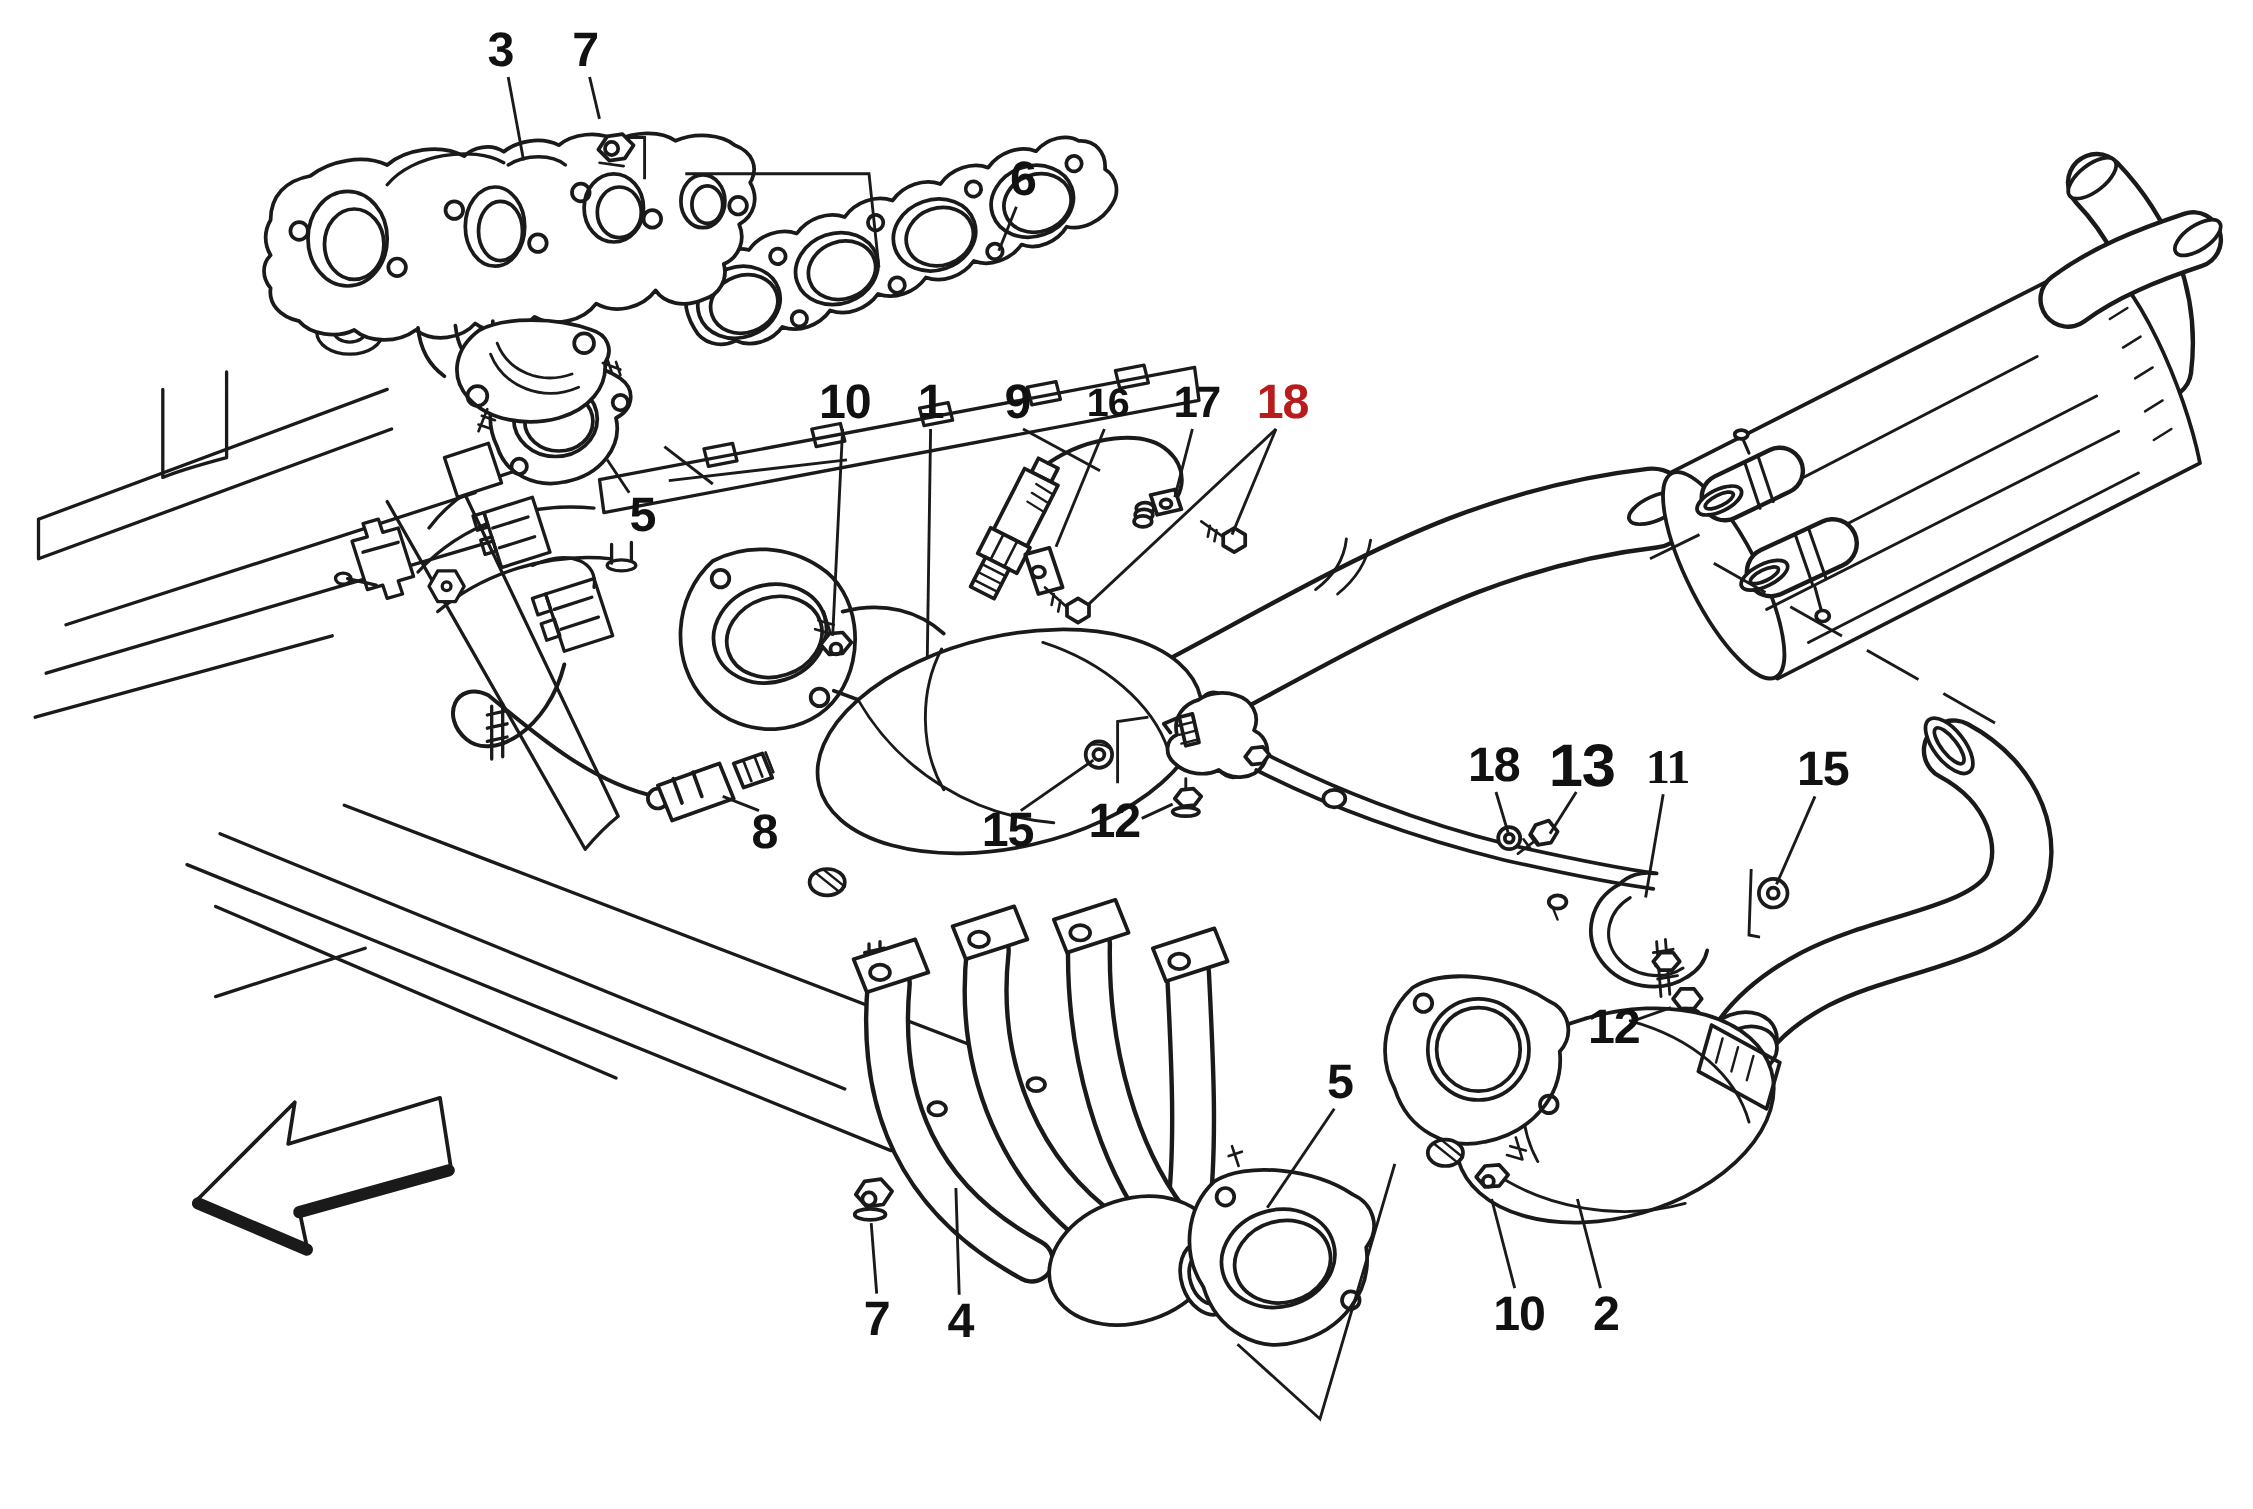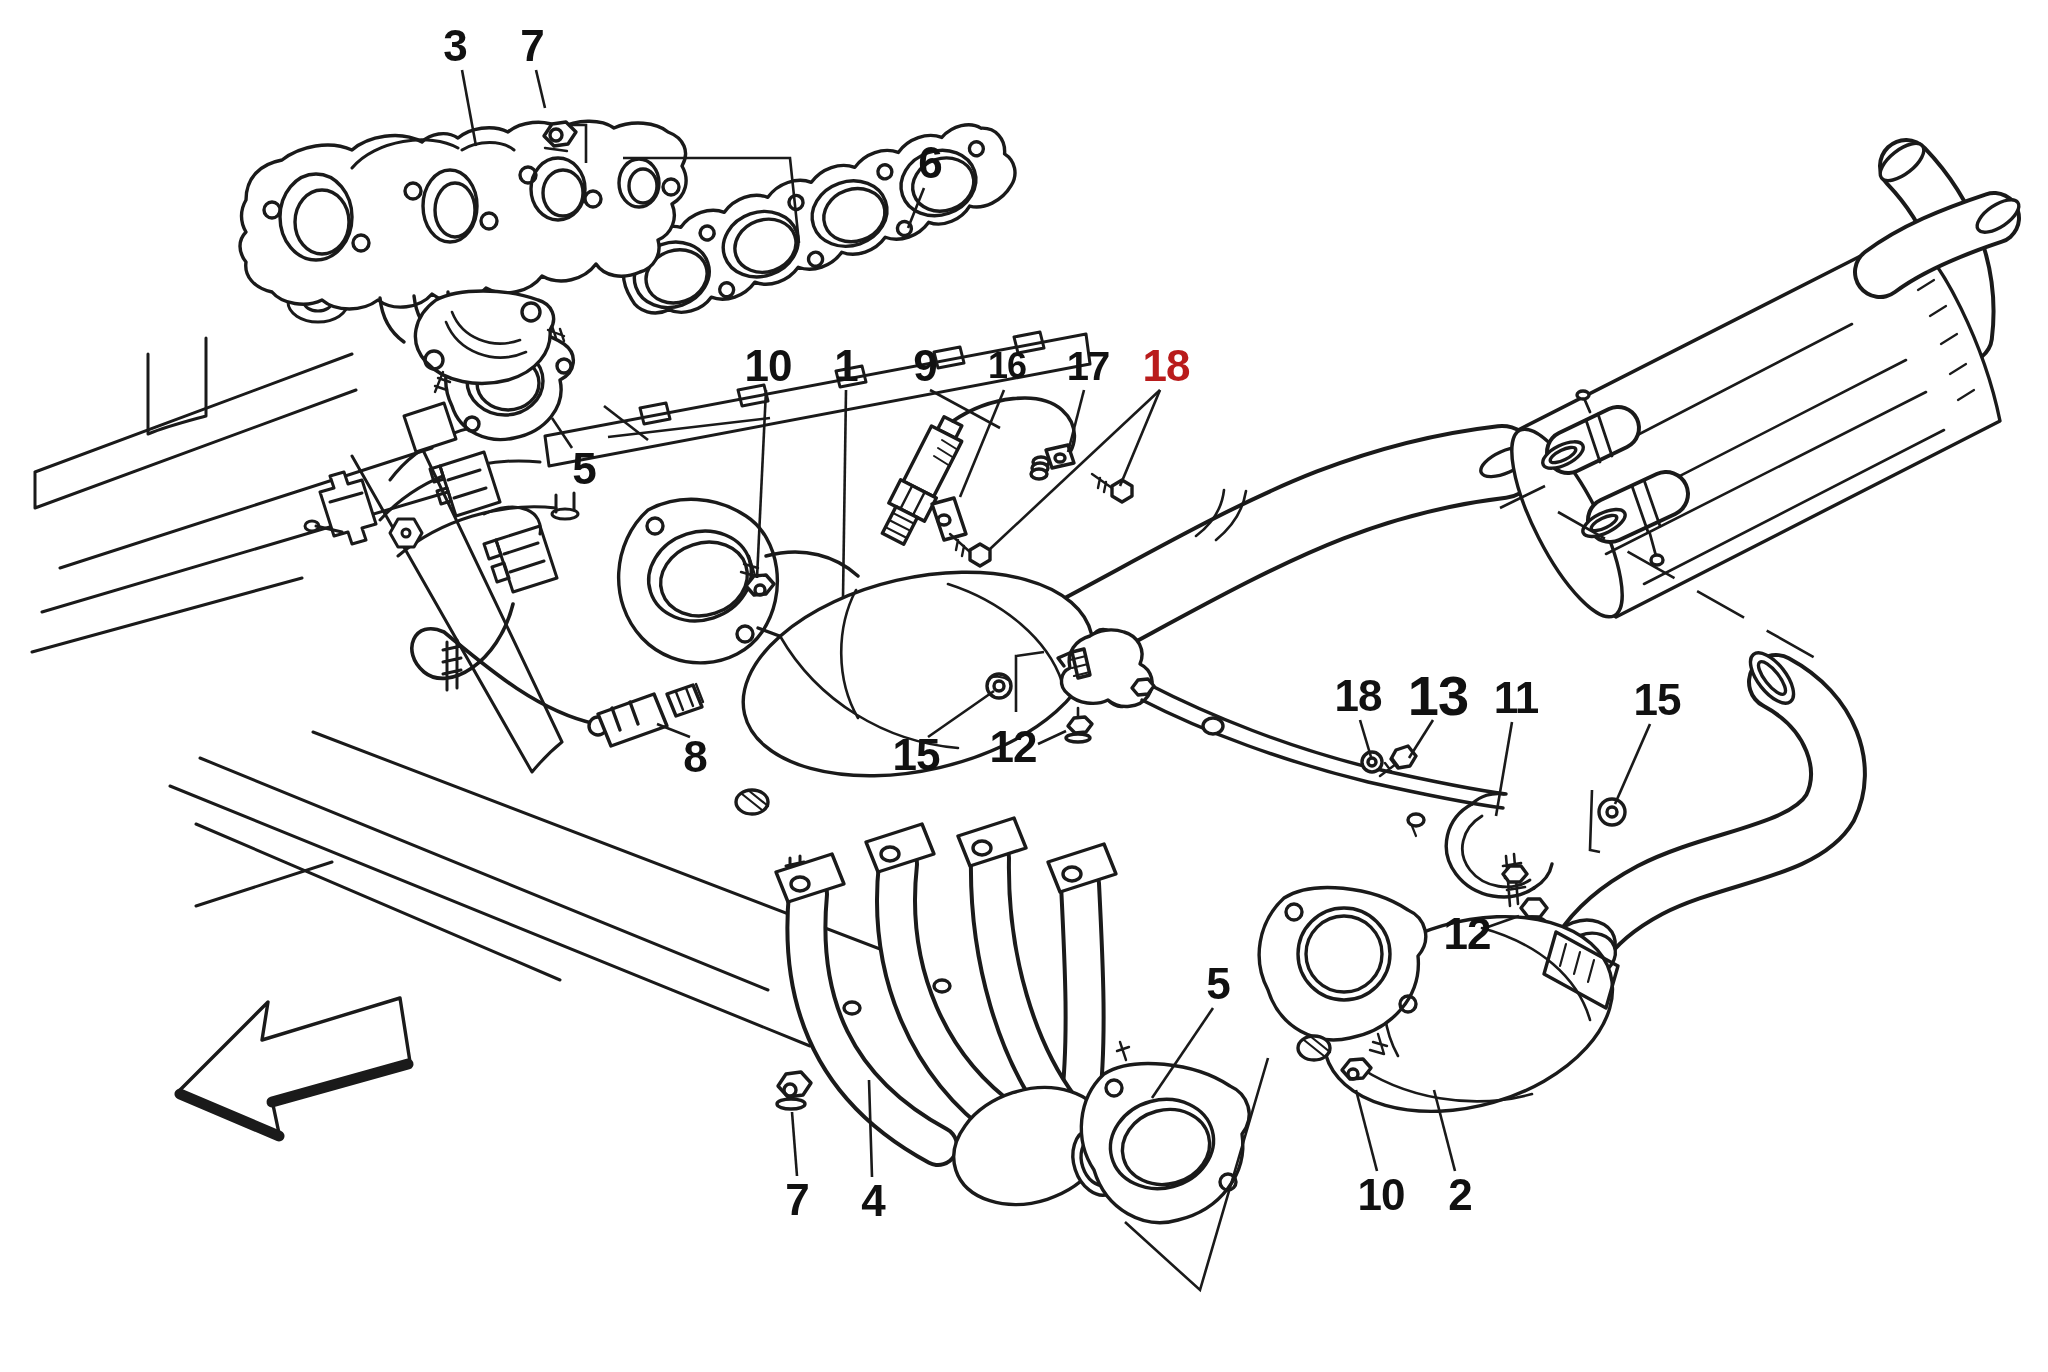--- a/index.html
+++ b/index.html
@@ -363,21 +363,21 @@
     <div class="callout" style="left: 925px; top: 366px; font-size: 44px; color: rgb(17, 17, 17);">9</div>
     <div class="callout" style="left: 1007px; top: 366px; font-size: 36px; color: rgb(17, 17, 17);">16</div>
     <div class="callout" style="left: 1088px; top: 366px; font-size: 40px; color: rgb(17, 17, 17);">17</div>
     <div class="callout" style="left: 1166px; top: 366px; font-size: 44px; color: #b91c1c;">18</div>
     <div class="callout" style="left: 584px; top: 469px; font-size: 44px; color: rgb(17, 17, 17);">5</div>
     <div class="callout" style="left: 695px; top: 757px; font-size: 44px; color: rgb(17, 17, 17);">8</div>
     <div class="callout" style="left: 916px; top: 755px; font-size: 44px; color: rgb(17, 17, 17);">15</div>
     <div class="callout" style="left: 1013px; top: 747px; font-size: 44px; color: rgb(17, 17, 17);">12</div>
     <div class="callout" style="left: 1358px; top: 696px; font-size: 44px; color: rgb(17, 17, 17);">18</div>
     <div class="callout" style="left: 1438px; top: 696px; font-size: 56px; color: rgb(17, 17, 17);">13</div>
-    <div class="callout" style="left: 1516px; top: 698px; font-size: 44px; color: rgb(17, 17, 17);">11</div>
+    <div class="callout" style="left: 1516px; top: 698px; font-size: 44px; color: rgb(17, 17, 17); font-family: Liberation Serif, serif;">11</div>
     <div class="callout" style="left: 1657px; top: 700px; font-size: 44px; color: rgb(17, 17, 17);">15</div>
     <div class="callout" style="left: 1467px; top: 934px; font-size: 44px; color: rgb(17, 17, 17);">12</div>
     <div class="callout" style="left: 1218px; top: 984px; font-size: 44px; color: rgb(17, 17, 17);">5</div>
     <div class="callout" style="left: 797px; top: 1200px; font-size: 44px; color: rgb(17, 17, 17);">7</div>
     <div class="callout" style="left: 873px; top: 1201px; font-size: 44px; color: rgb(17, 17, 17);">4</div>
     <div class="callout" style="left: 1381px; top: 1195px; font-size: 44px; color: rgb(17, 17, 17);">10</div>
     <div class="callout" style="left: 1460px; top: 1195px; font-size: 44px; color: rgb(17, 17, 17);">2</div>
   </div>
 
 </body></html>

